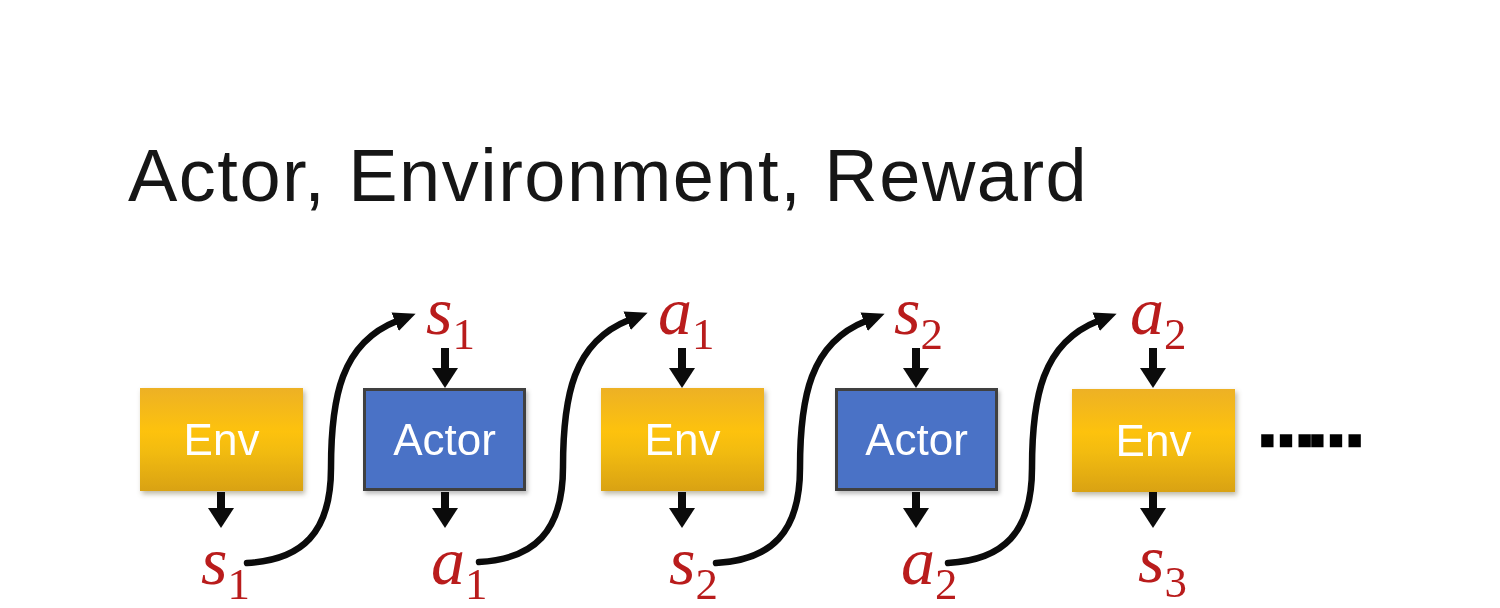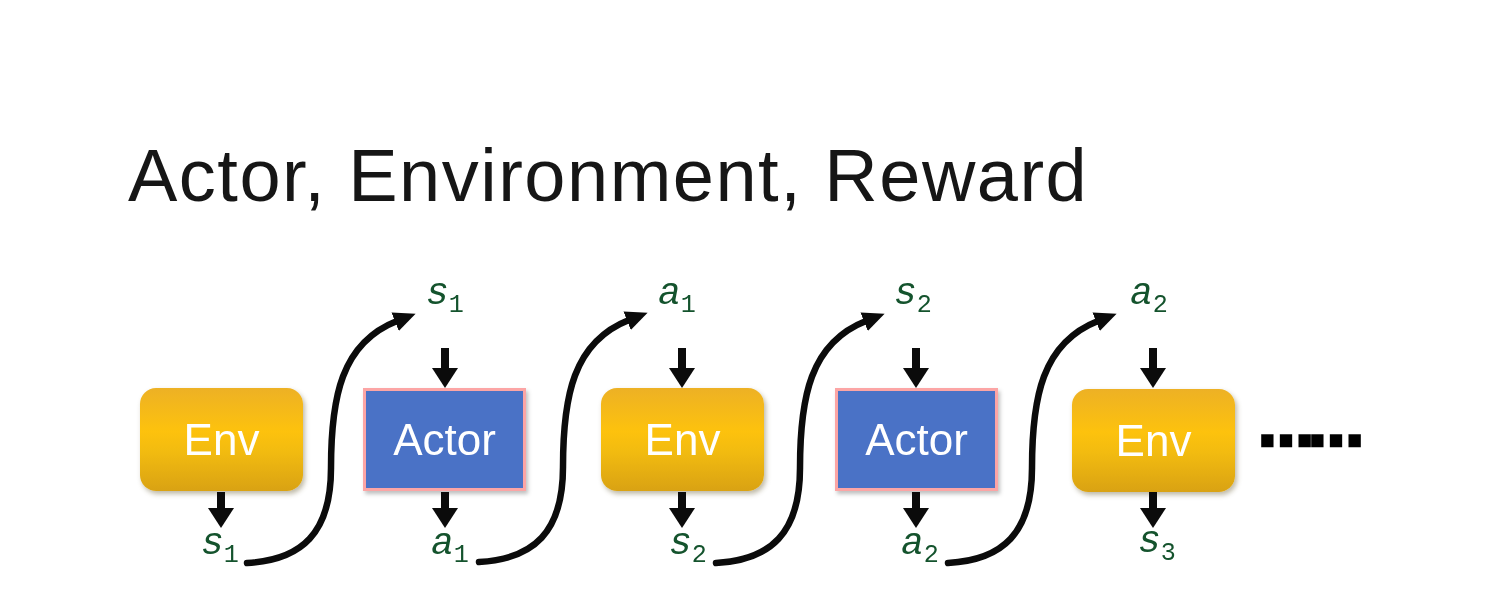--- a/index.html
+++ b/index.html
@@ -13,31 +13,31 @@
     color:#161616; white-space:nowrap;
   }
   .overlay { position:absolute; left:0; top:0; width:1500px; height:608px; }
   .box {
     position:absolute; width:163px; height:103px; box-sizing:border-box;
     display:flex; align-items:center; justify-content:center;
     color:#ffffff; font-size:44px; line-height:1;
   }
   .box.env {
     background:linear-gradient(180deg, #EDB125 0%, #FDC20D 42%, #F2BB10 62%, #D9A213 100%);
-    border-radius:16px;
+    border-radius:0;
     box-shadow:2px 3px 5px rgba(110,100,60,0.45);
   }
   .box.actor {
     background:#4A72C6;
-    border:3px solid #fca5a5;
+    border:3px solid #404040;
     box-shadow:2px 3px 4px rgba(0,0,0,0.25);
   }
   .lbl {
-    position:absolute; font-family:Liberation Mono, monospace;
-    font-size:38px; color:#14532d; line-height:normal; white-space:nowrap;
+    position:absolute; font-family:Liberation Serif, serif;
+    font-size:68px; color:#b91c1c; line-height:normal; white-space:nowrap;
   }
   .lbl .base { font-style:italic; }
   .lbl .sub  { font-style:normal; font-size:0.66em; vertical-align:-0.33em; }
   .dots {
     position:absolute; left:1258px; top:394px;
     font-family:"DejaVu Sans", sans-serif; font-weight:bold;
     font-size:56px; letter-spacing:-6px; color:#000000;
     -webkit-text-stroke:2.5px #000000; white-space:nowrap;
   }
   .curve { stroke:#0b0b0b; stroke-width:6.5; fill:none; stroke-linecap:round; }

